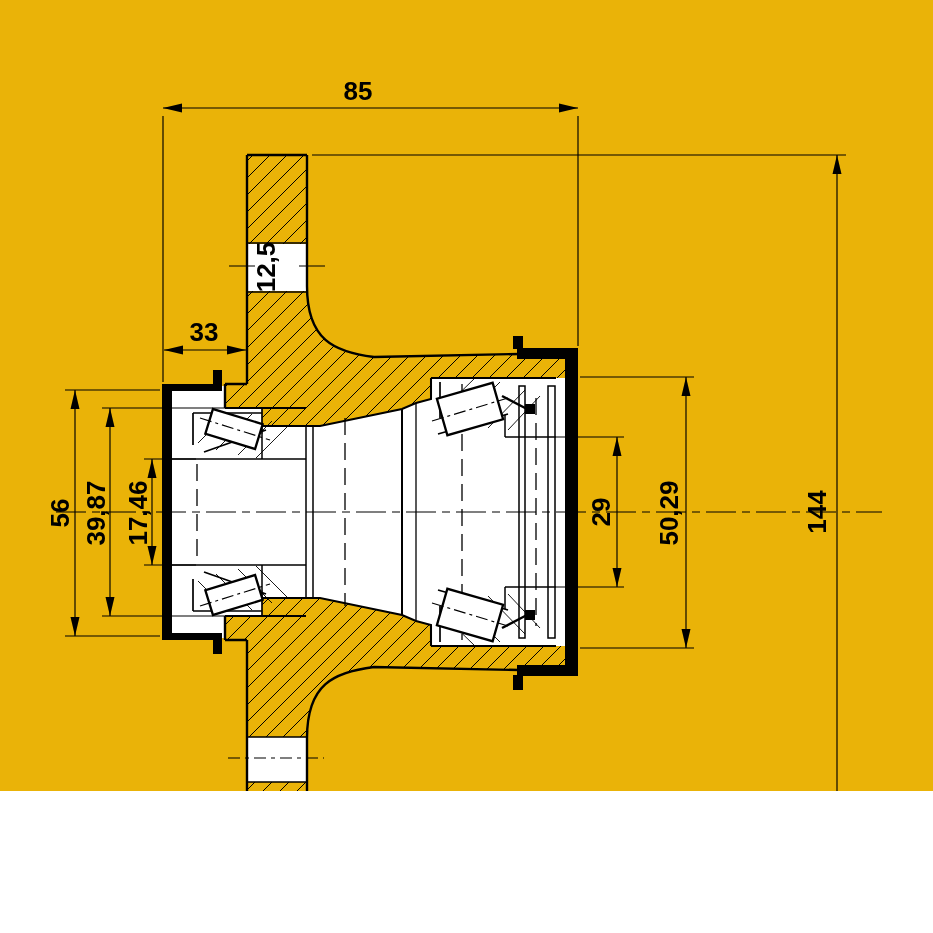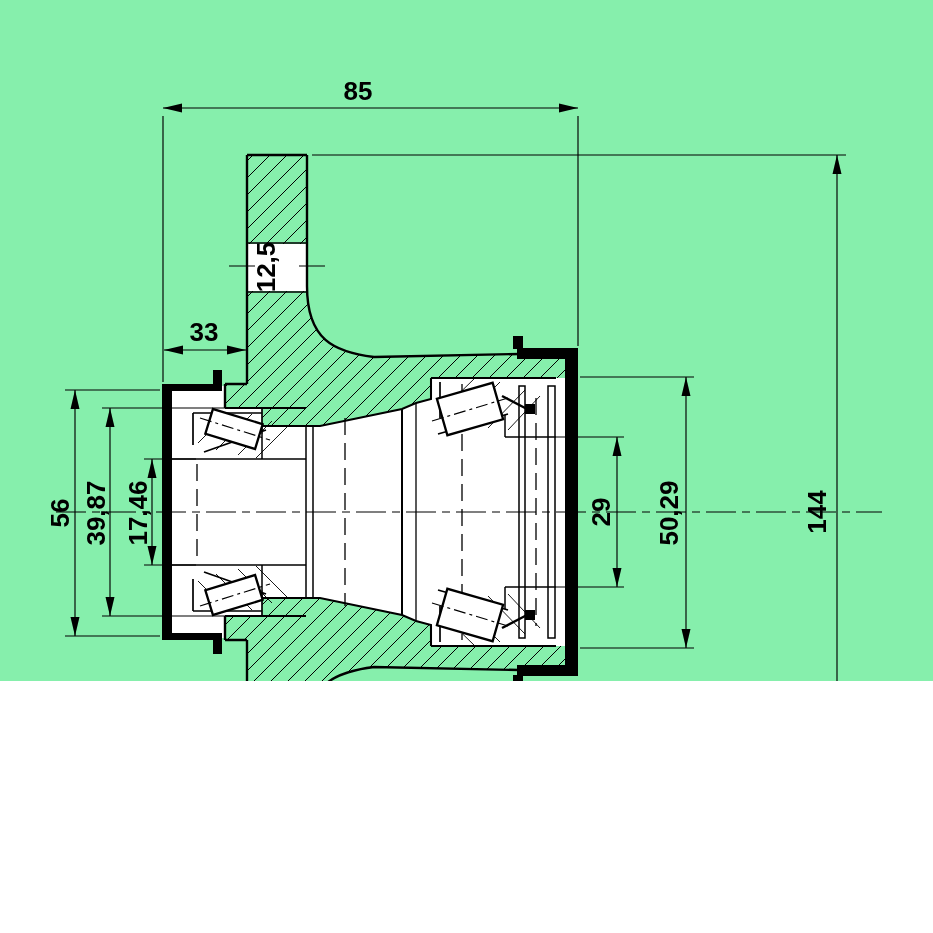--- a/index.html
+++ b/index.html
@@ -1,17 +1,17 @@
 <!DOCTYPE html>
 <html><head>
 <meta charset="utf-8">
 <style>
   html,body{margin:0;padding:0;background:#fff;}
   .canvas{
-    position:relative;width:933px;height:681px;background:#86efac;
+    position:relative;width:933px;height:791px;background:#eab308;
     font-family:"Liberation Sans", sans-serif;overflow:hidden;
   }
   svg{position:absolute;left:0;top:0;}
   .ln{stroke:#000;fill:none;}
   .w05{stroke-width:0.9;}
   .w1{stroke-width:1.15;}
   .w12{stroke-width:1.3;}
   .w14{stroke-width:1.5;}
   .w16{stroke-width:1.7;}
   .w2{stroke-width:2.05;}

